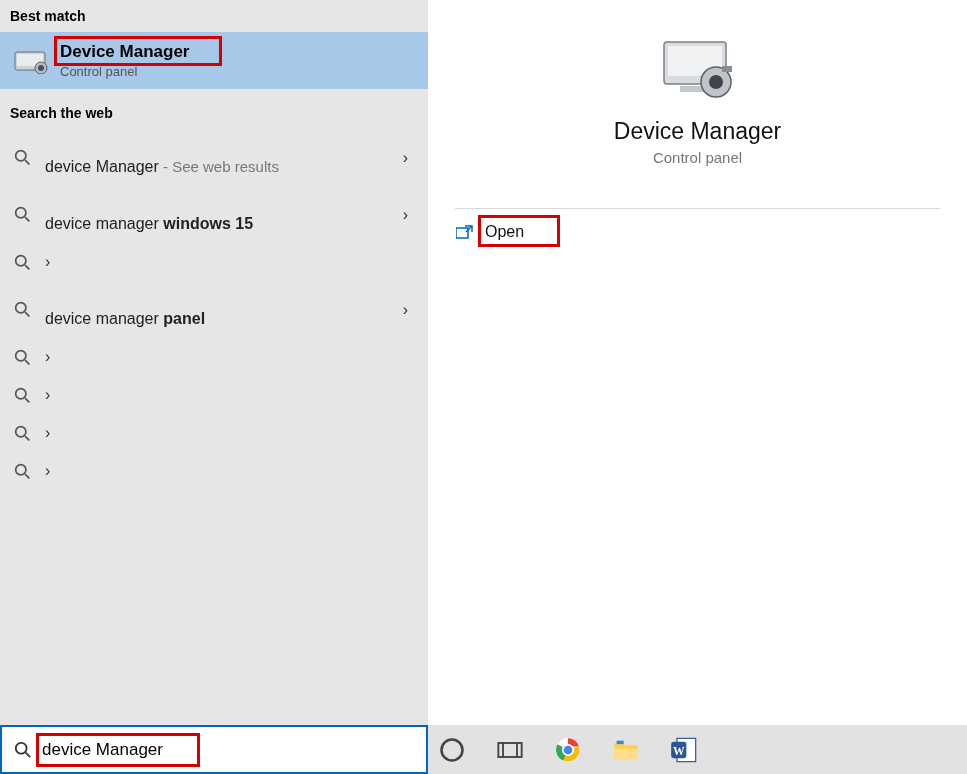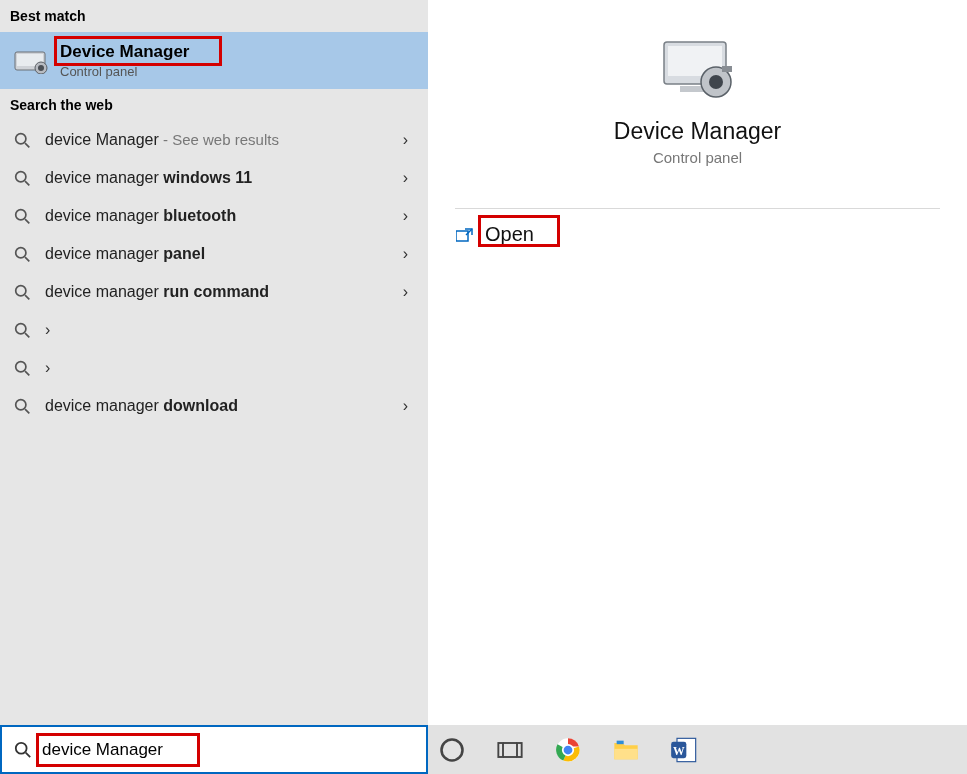--- a/index.html
+++ b/index.html
@@ -78,20 +78,21 @@
     position: relative;
   }
   .web-item .search-icon {
     width: 17px;
     height: 17px;
     margin-right: 14px;
     flex-shrink: 0;
   }
   .web-item .label {
     flex: 1;
+    margin-top: 19px;
   }
   .web-item .label .bold { font-weight: 600; }
   .grey-suffix { color: #777; font-size: 15px; }
   .chevron {
     font-size: 16px;
     color: #333;
     margin-right: 6px;
   }
   .right-panel {
     flex: 1;
@@ -128,21 +129,21 @@
     align-items: center;
     padding: 4px 0 4px 28px;
     position: relative;
   }
   .open-icon {
     width: 17px;
     height: 14px;
     margin-right: 12px;
   }
   .action-label {
-    font-size: 20px;
+    font-size: 16px;
     color: #111;
   }
   .search-bar-outer {
     position: absolute;
     bottom: 0;
     left: 0;
     width: 428px;
     height: 49px;
     border: 2px solid #0067c0;
     background: #fff;
@@ -195,99 +196,96 @@
           <circle cx="27" cy="20" r="3" fill="#4a4f55"></circle>
         </svg>
       </div>
       <div class="bm-text-wrap">
         <div class="red-box" style="left:-6px; top:-6px; width:168px; height:30px;"></div>
         <div class="bm-title">Device Manager</div>
         <div class="bm-subtitle">Control panel</div>
       </div>
     </div>
 
-    <div class="section-header" style="">Search the web</div>
+    <div class="section-header" style="margin-top:8px;">Search the web</div>
 
     <div class="web-list">
       <div class="web-item">
         <span class="search-icon">
           <svg viewBox="0 0 20 20">
               <circle cx="8" cy="8" r="6" fill="none" stroke="#555" stroke-width="2"></circle>
               <line x1="13" y1="13" x2="18" y2="18" stroke="#555" stroke-width="2"></line>
             </svg>
         </span>
         <span class="label"><span>device Manager</span><span class="bold"></span><span class="grey-suffix"> - See web results</span></span>
         <span class="chevron">›</span>
       </div>
       <div class="web-item">
         <span class="search-icon">
             <svg viewBox="0 0 20 20">
               <circle cx="8" cy="8" r="6" fill="none" stroke="#555" stroke-width="2"></circle>
               <line x1="13" y1="13" x2="18" y2="18" stroke="#555" stroke-width="2"></line>
             </svg>
           </span>
-        <span class="label"><span>device manager </span><span class="bold">windows 11</span></span>
-        <span class="chevron">›</span>
-      </div>
-      <div class="web-item">
-        <span class="search-icon">
-            <svg viewBox="0 0 20 20">
-              <circle cx="8" cy="8" r="6" fill="none" stroke="#555" stroke-width="2"></circle>
-              <line x1="13" y1="13" x2="18" y2="18" stroke="#555" stroke-width="2"></line>
-            </svg>
-          </span>
-        <span class="label"><span>device manager </span><span class="bold">bluetooth</span></span>
+        <span class="label"><span>device manager </span><span class="bold">windows 15</span></span>
+        <span class="chevron">›</span>
+      </div>
+      <div class="web-item">
+        <span class="search-icon">
+            <svg viewBox="0 0 20 20">
+              <circle cx="8" cy="8" r="6" fill="none" stroke="#555" stroke-width="2"></circle>
+              <line x1="13" y1="13" x2="18" y2="18" stroke="#555" stroke-width="2"></line>
+            </svg>
+          </span>
         <span class="chevron">›</span>
       </div>
       <div class="web-item">
         <span class="search-icon">
             <svg viewBox="0 0 20 20">
               <circle cx="8" cy="8" r="6" fill="none" stroke="#555" stroke-width="2"></circle>
               <line x1="13" y1="13" x2="18" y2="18" stroke="#555" stroke-width="2"></line>
             </svg>
           </span>
         <span class="label"><span>device manager </span><span class="bold">panel</span></span>
         <span class="chevron">›</span>
       </div>
       <div class="web-item">
         <span class="search-icon">
             <svg viewBox="0 0 20 20">
               <circle cx="8" cy="8" r="6" fill="none" stroke="#555" stroke-width="2"></circle>
               <line x1="13" y1="13" x2="18" y2="18" stroke="#555" stroke-width="2"></line>
             </svg>
           </span>
-        <span class="label"><span>device manager </span><span class="bold">run command</span></span>
-        <span class="chevron">›</span>
-      </div>
-      <div class="web-item">
-        <span class="search-icon">
-            <svg viewBox="0 0 20 20">
-              <circle cx="8" cy="8" r="6" fill="none" stroke="#555" stroke-width="2"></circle>
-              <line x1="13" y1="13" x2="18" y2="18" stroke="#555" stroke-width="2"></line>
-            </svg>
-          </span>
-        <span class="chevron">›</span>
-      </div>
-      <div class="web-item">
-        <span class="search-icon">
-            <svg viewBox="0 0 20 20">
-              <circle cx="8" cy="8" r="6" fill="none" stroke="#555" stroke-width="2"></circle>
-              <line x1="13" y1="13" x2="18" y2="18" stroke="#555" stroke-width="2"></line>
-            </svg>
-          </span>
-        <span class="chevron">›</span>
-      </div>
-      <div class="web-item">
-        <span class="search-icon">
-            <svg viewBox="0 0 20 20">
-              <circle cx="8" cy="8" r="6" fill="none" stroke="#555" stroke-width="2"></circle>
-              <line x1="13" y1="13" x2="18" y2="18" stroke="#555" stroke-width="2"></line>
-            </svg>
-          </span>
-        <span class="label"><span>device manager </span><span class="bold">download</span></span>
+        <span class="chevron">›</span>
+      </div>
+      <div class="web-item">
+        <span class="search-icon">
+            <svg viewBox="0 0 20 20">
+              <circle cx="8" cy="8" r="6" fill="none" stroke="#555" stroke-width="2"></circle>
+              <line x1="13" y1="13" x2="18" y2="18" stroke="#555" stroke-width="2"></line>
+            </svg>
+          </span>
+        <span class="chevron">›</span>
+      </div>
+      <div class="web-item">
+        <span class="search-icon">
+            <svg viewBox="0 0 20 20">
+              <circle cx="8" cy="8" r="6" fill="none" stroke="#555" stroke-width="2"></circle>
+              <line x1="13" y1="13" x2="18" y2="18" stroke="#555" stroke-width="2"></line>
+            </svg>
+          </span>
+        <span class="chevron">›</span>
+      </div>
+      <div class="web-item">
+        <span class="search-icon">
+            <svg viewBox="0 0 20 20">
+              <circle cx="8" cy="8" r="6" fill="none" stroke="#555" stroke-width="2"></circle>
+              <line x1="13" y1="13" x2="18" y2="18" stroke="#555" stroke-width="2"></line>
+            </svg>
+          </span>
         <span class="chevron">›</span>
       </div>
     </div>
   </div>
 
   <div class="right-panel">
     <div class="preview-icon">
       <svg viewBox="0 0 76 66">
         <rect x="4" y="8" width="62" height="42" rx="3" fill="#d8dce1" stroke="#7a8087" stroke-width="1.5"></rect>
         <rect x="8" y="12" width="54" height="30" fill="#f0f2f4"></rect>

